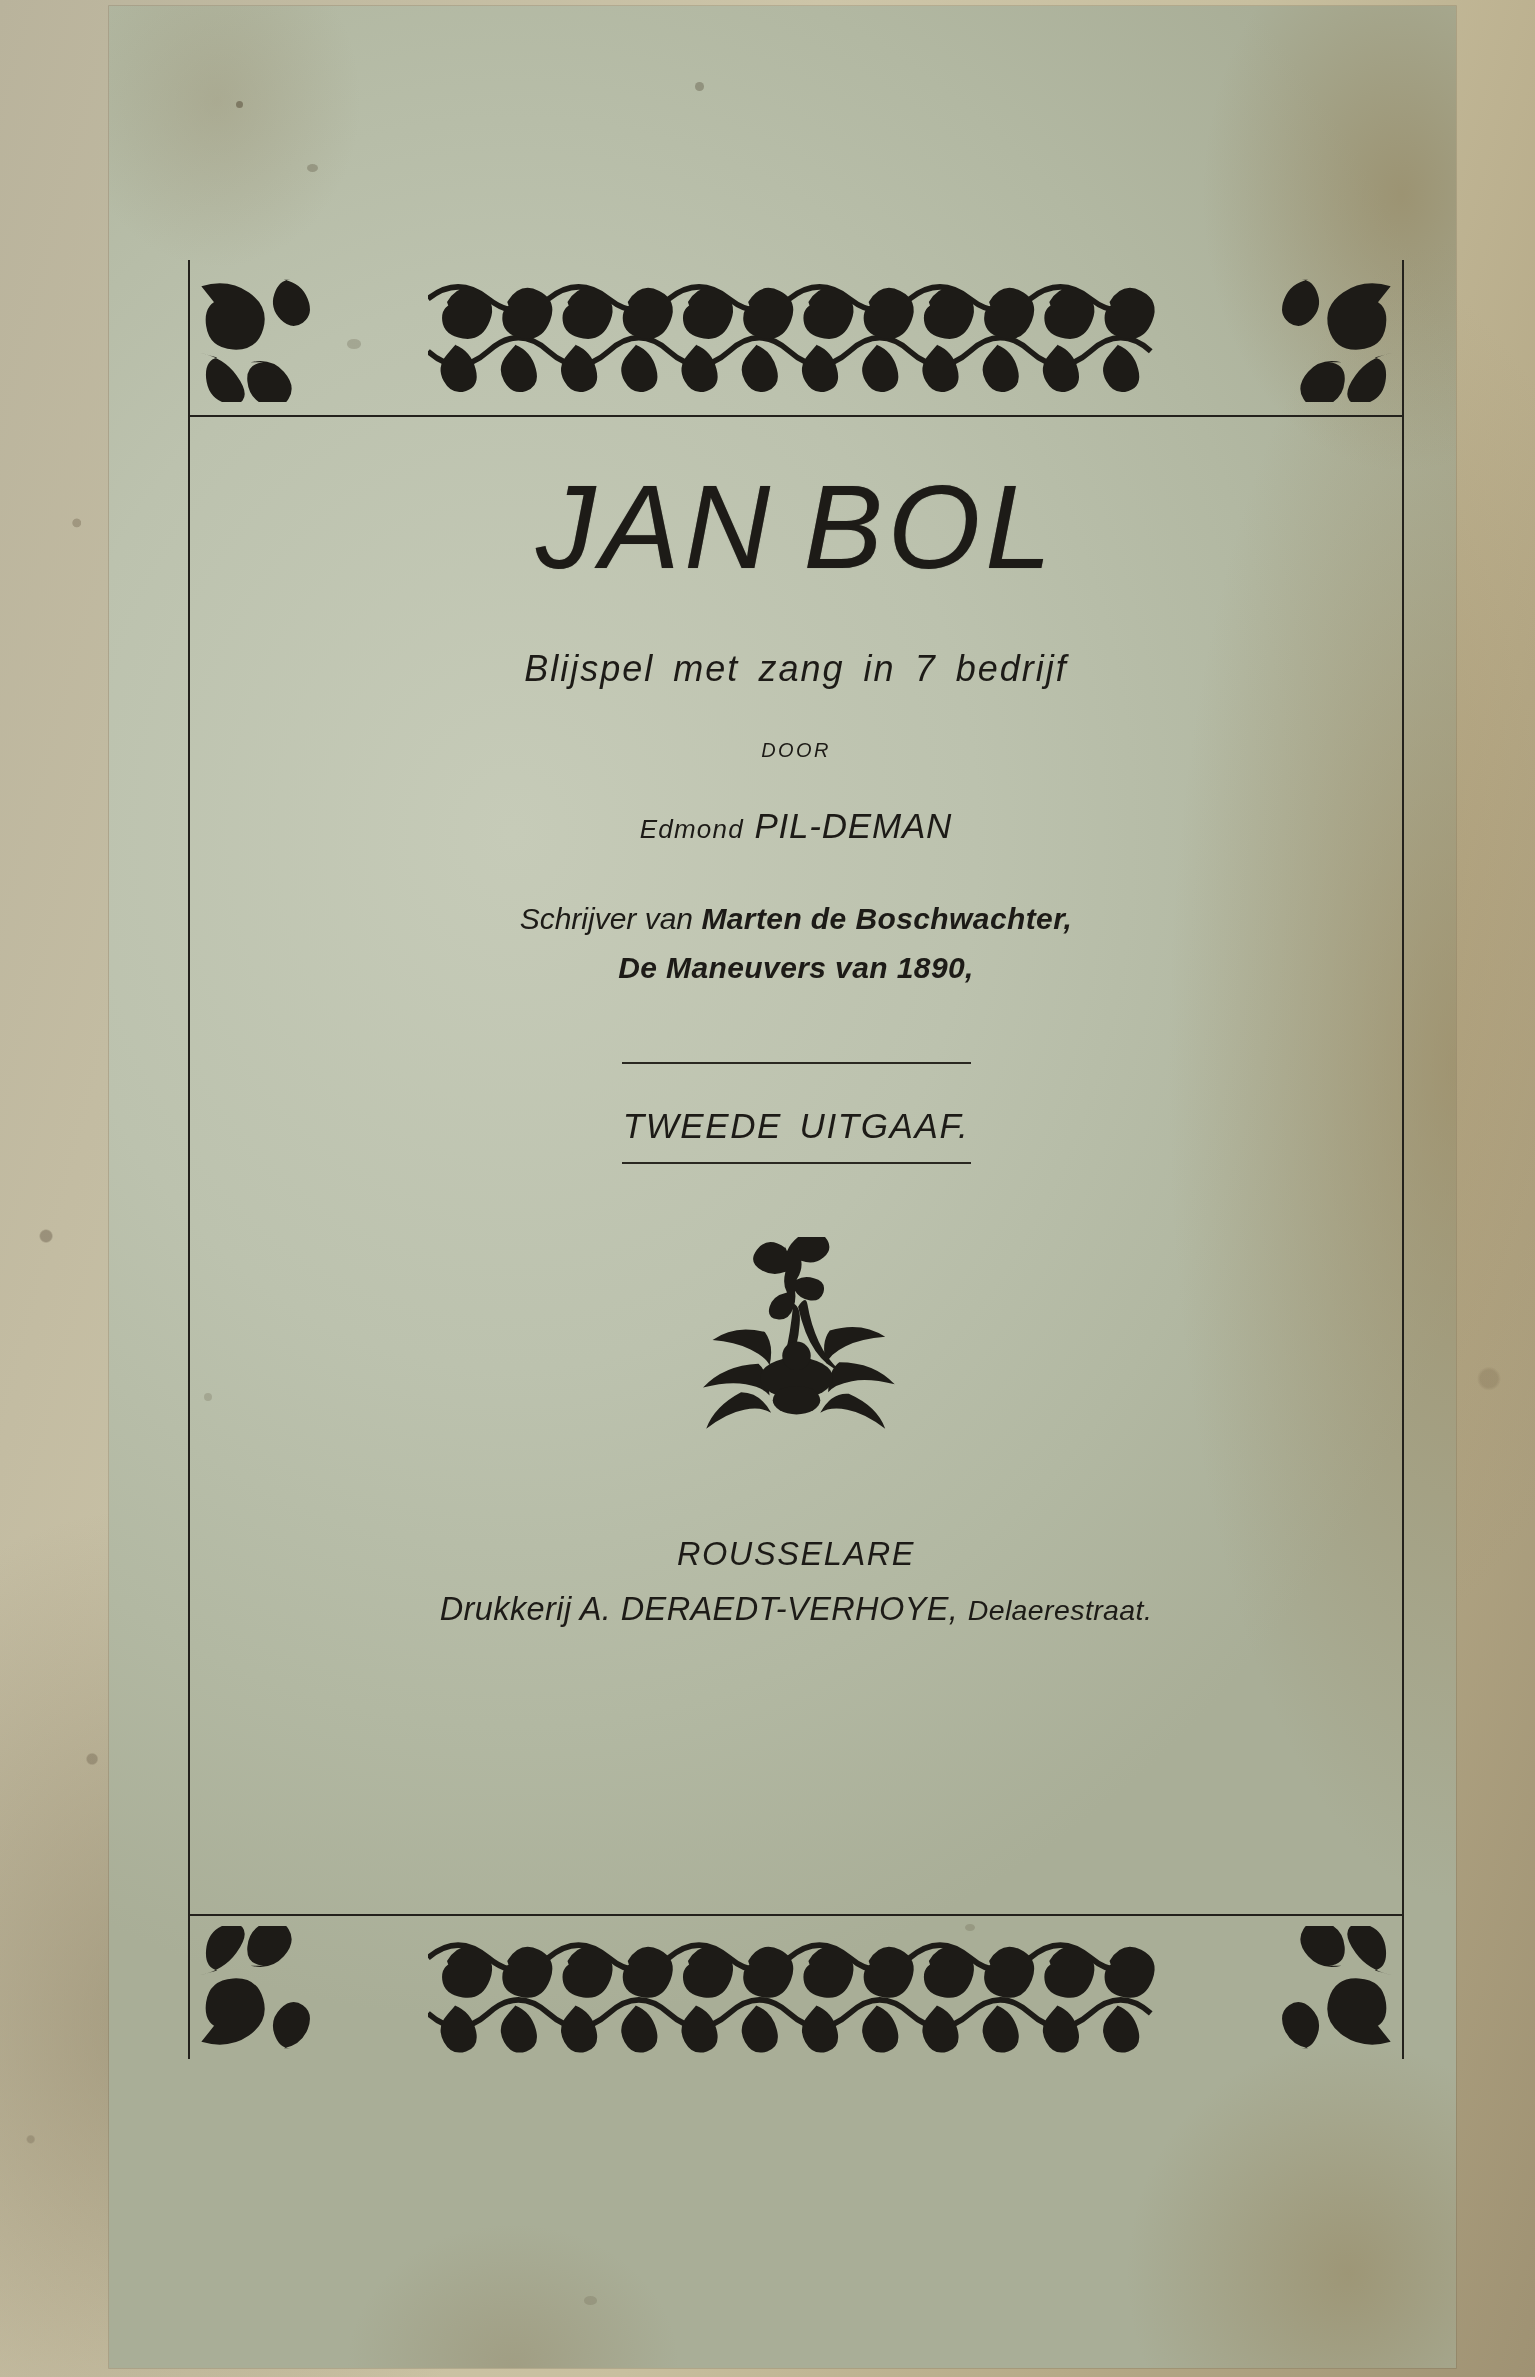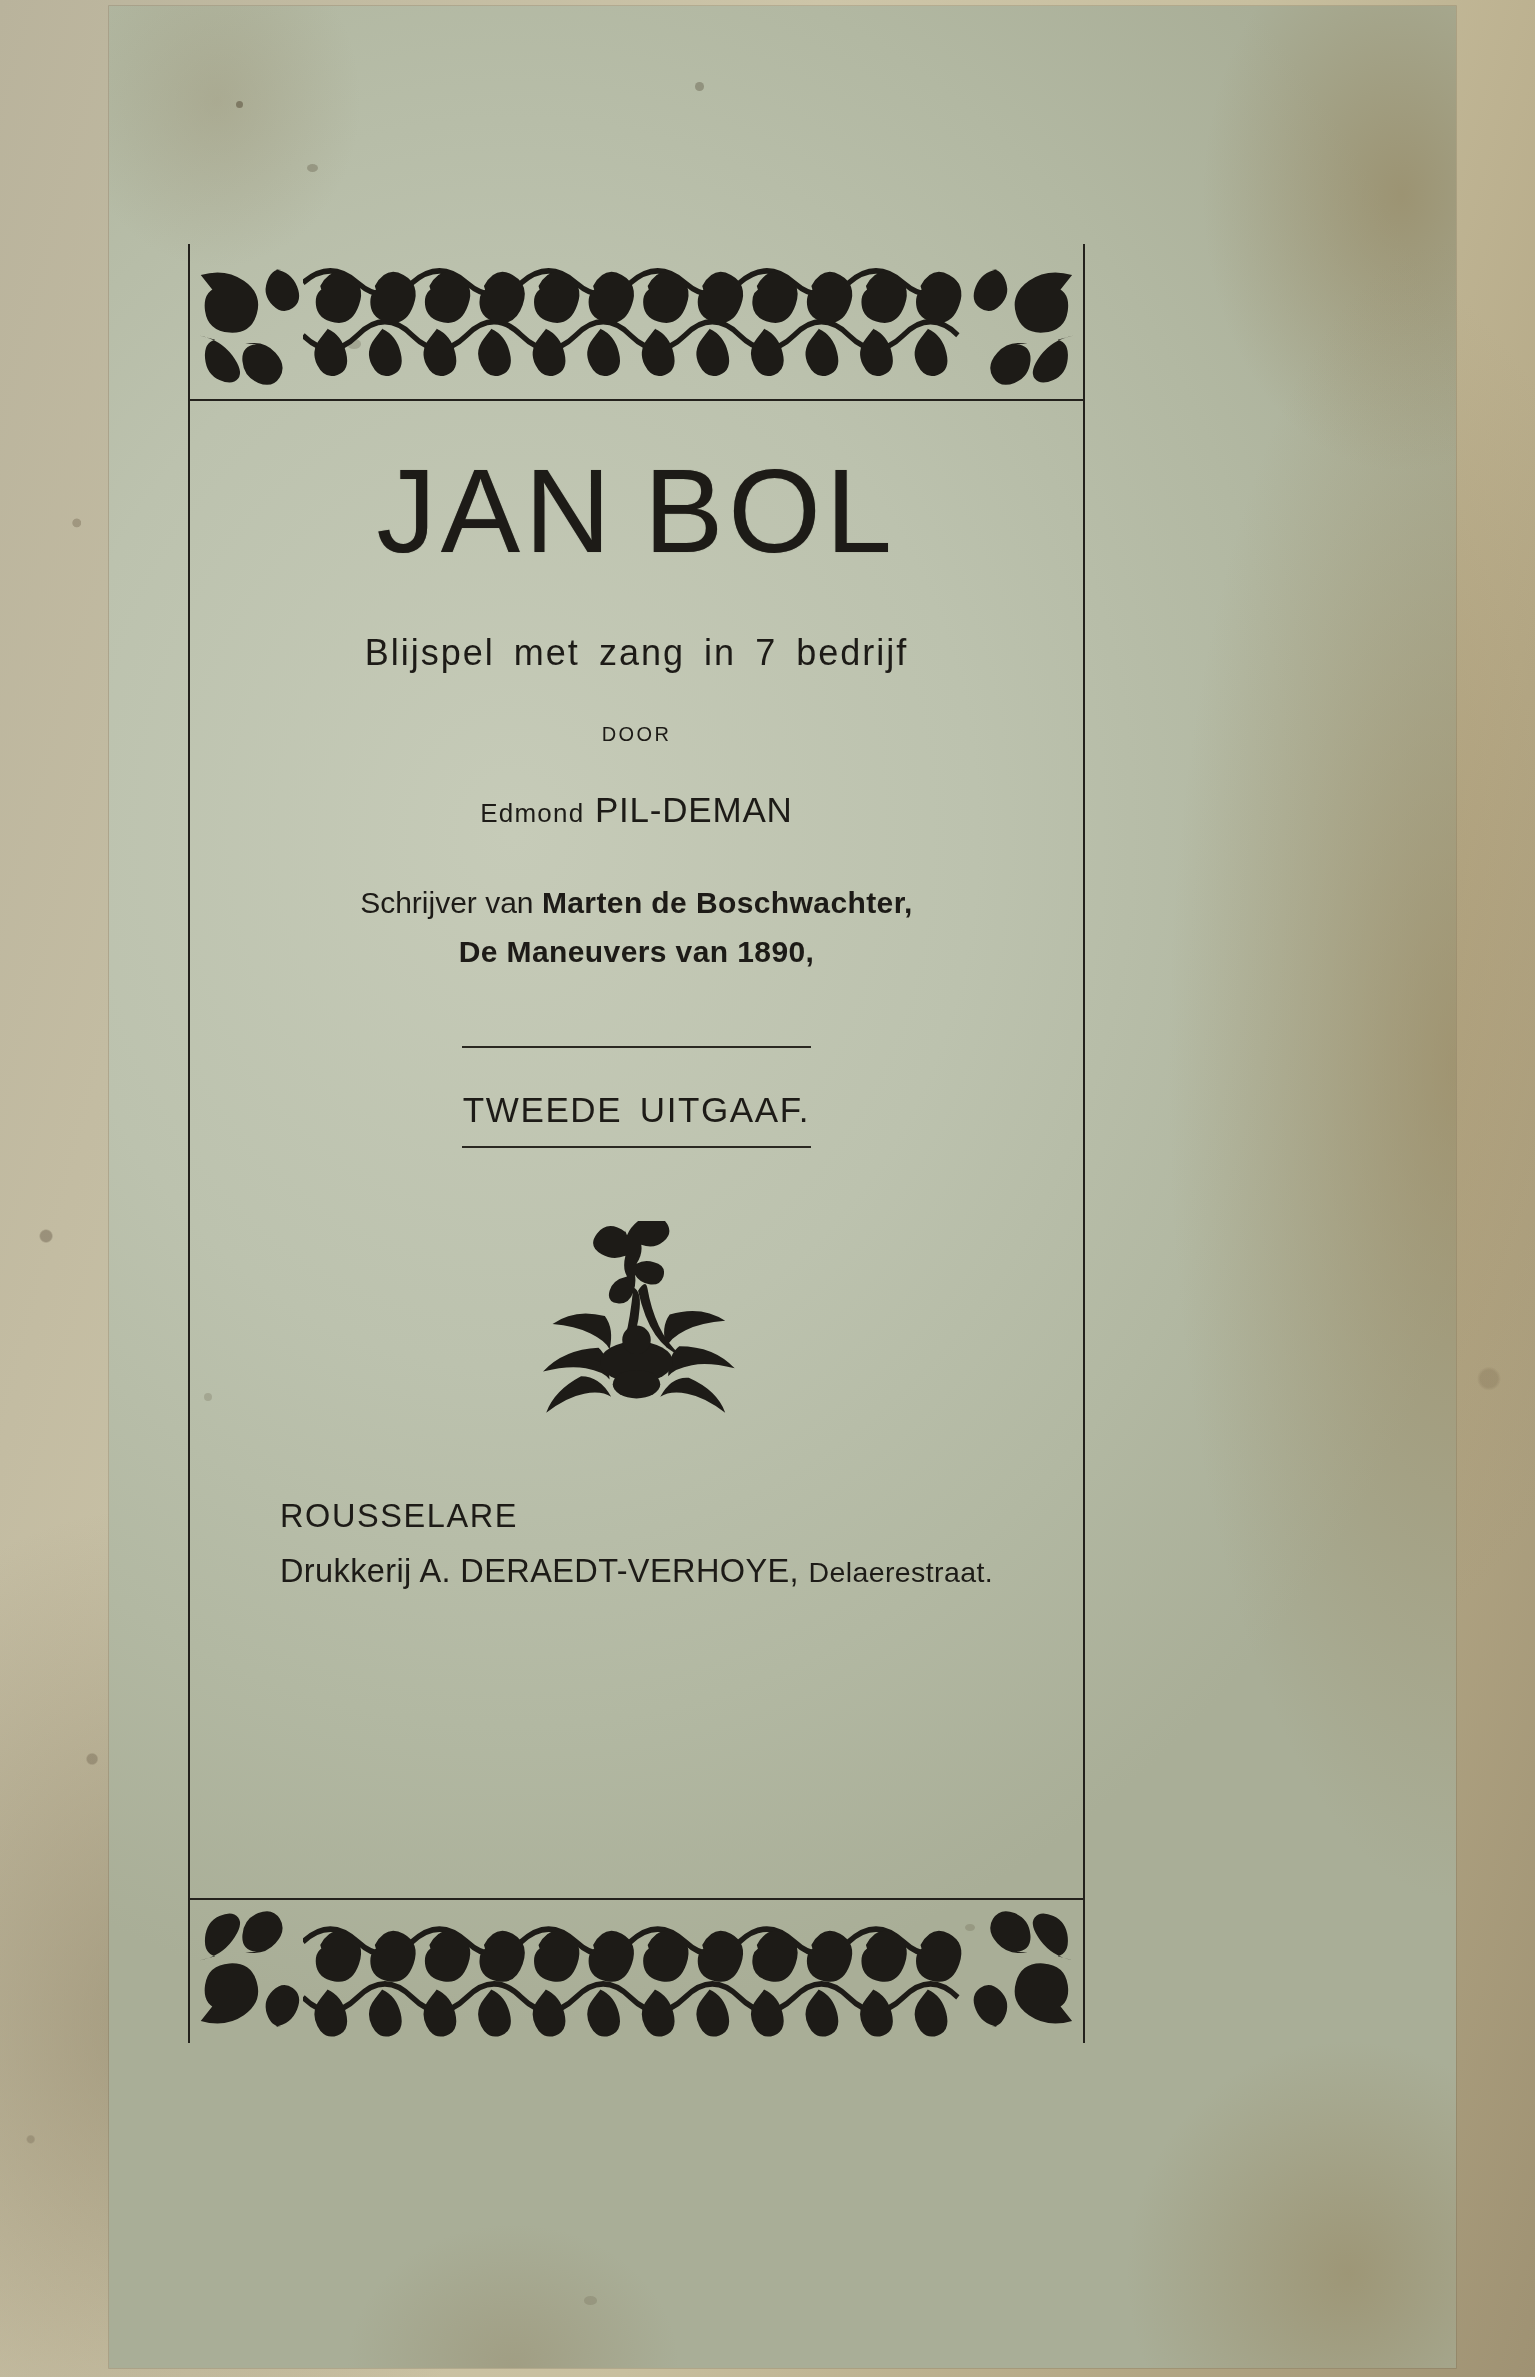--- a/index.html
+++ b/index.html
@@ -65,26 +65,27 @@
     position: absolute;
     border-radius: 50%;
     background: rgba(70,60,40,0.45);
     pointer-events: none;
   }
 
   
   .frame {
     position: absolute;
     left: 79px;
-    top: 238px;
-    width: 897px;
+    top: 254px;
+    width: 1216px;
     height: 1799px;
     border-left: 2.4px solid #23211c;
     border-right: 2.4px solid #23211c;
     box-sizing: border-box;
+    font-style: italic;
   }
   .rule {
     position: absolute;
     left: 0;
     right: 0;
     height: 0;
     border-top: 2.4px solid #23211c;
   }
   .rule.top { top: 155px; }
   .rule.bottom { bottom: 143px; }
@@ -181,21 +182,22 @@
   }
 
   .vignette {
     margin-top: 73px;
     width: 301px;
     height: 198px;
   }
   .vignette svg { display: block; width: 100%; height: 100%; }
 
   .imprint {
-    margin-top: 73px;
+    margin-top: 95px;
+    text-align: center;
     line-height: 1.5;
   }
   .city { font-size: 32.5px; letter-spacing: 1.6px; }
   .printer { font-size: 32.5px; margin-top: 6.3px; letter-spacing: 0.4px; }
   .printer .em { font-weight: 400; }
   .printer .street { font-size: 28.5px; }
   .year { font-size: 31px; margin-top: 8px; letter-spacing: 0.8px; }
 </style>
 </head>
 <body>

